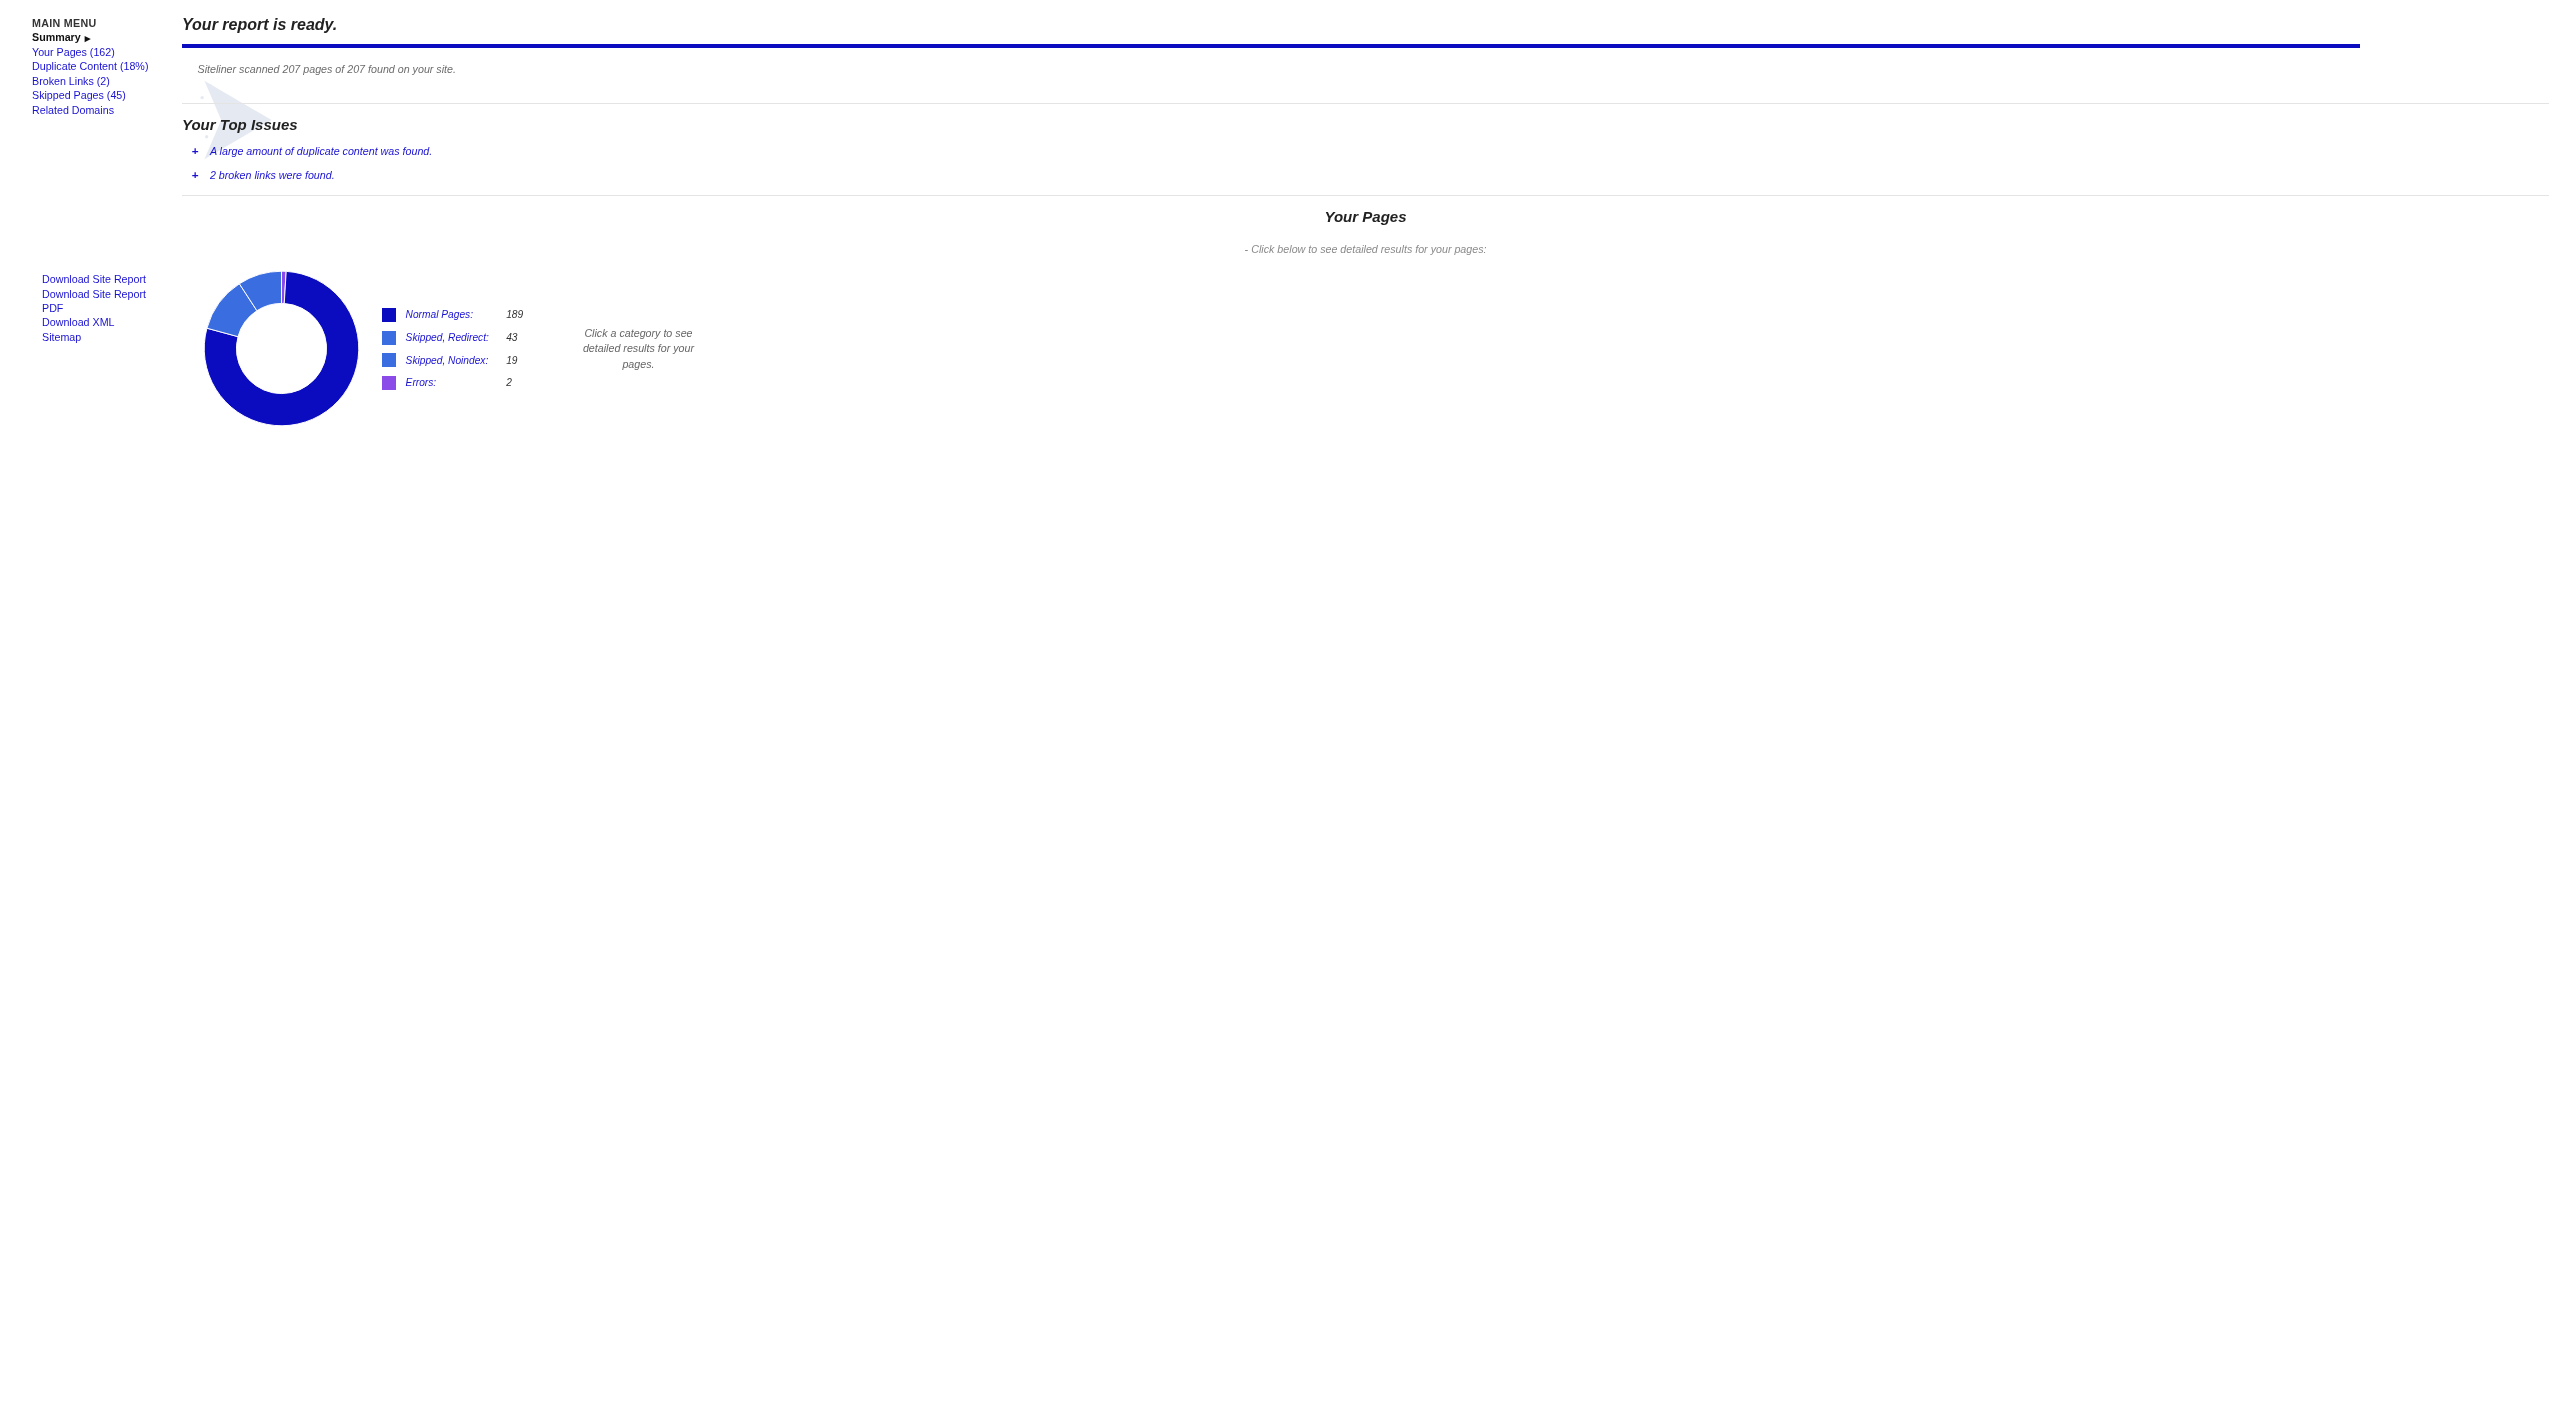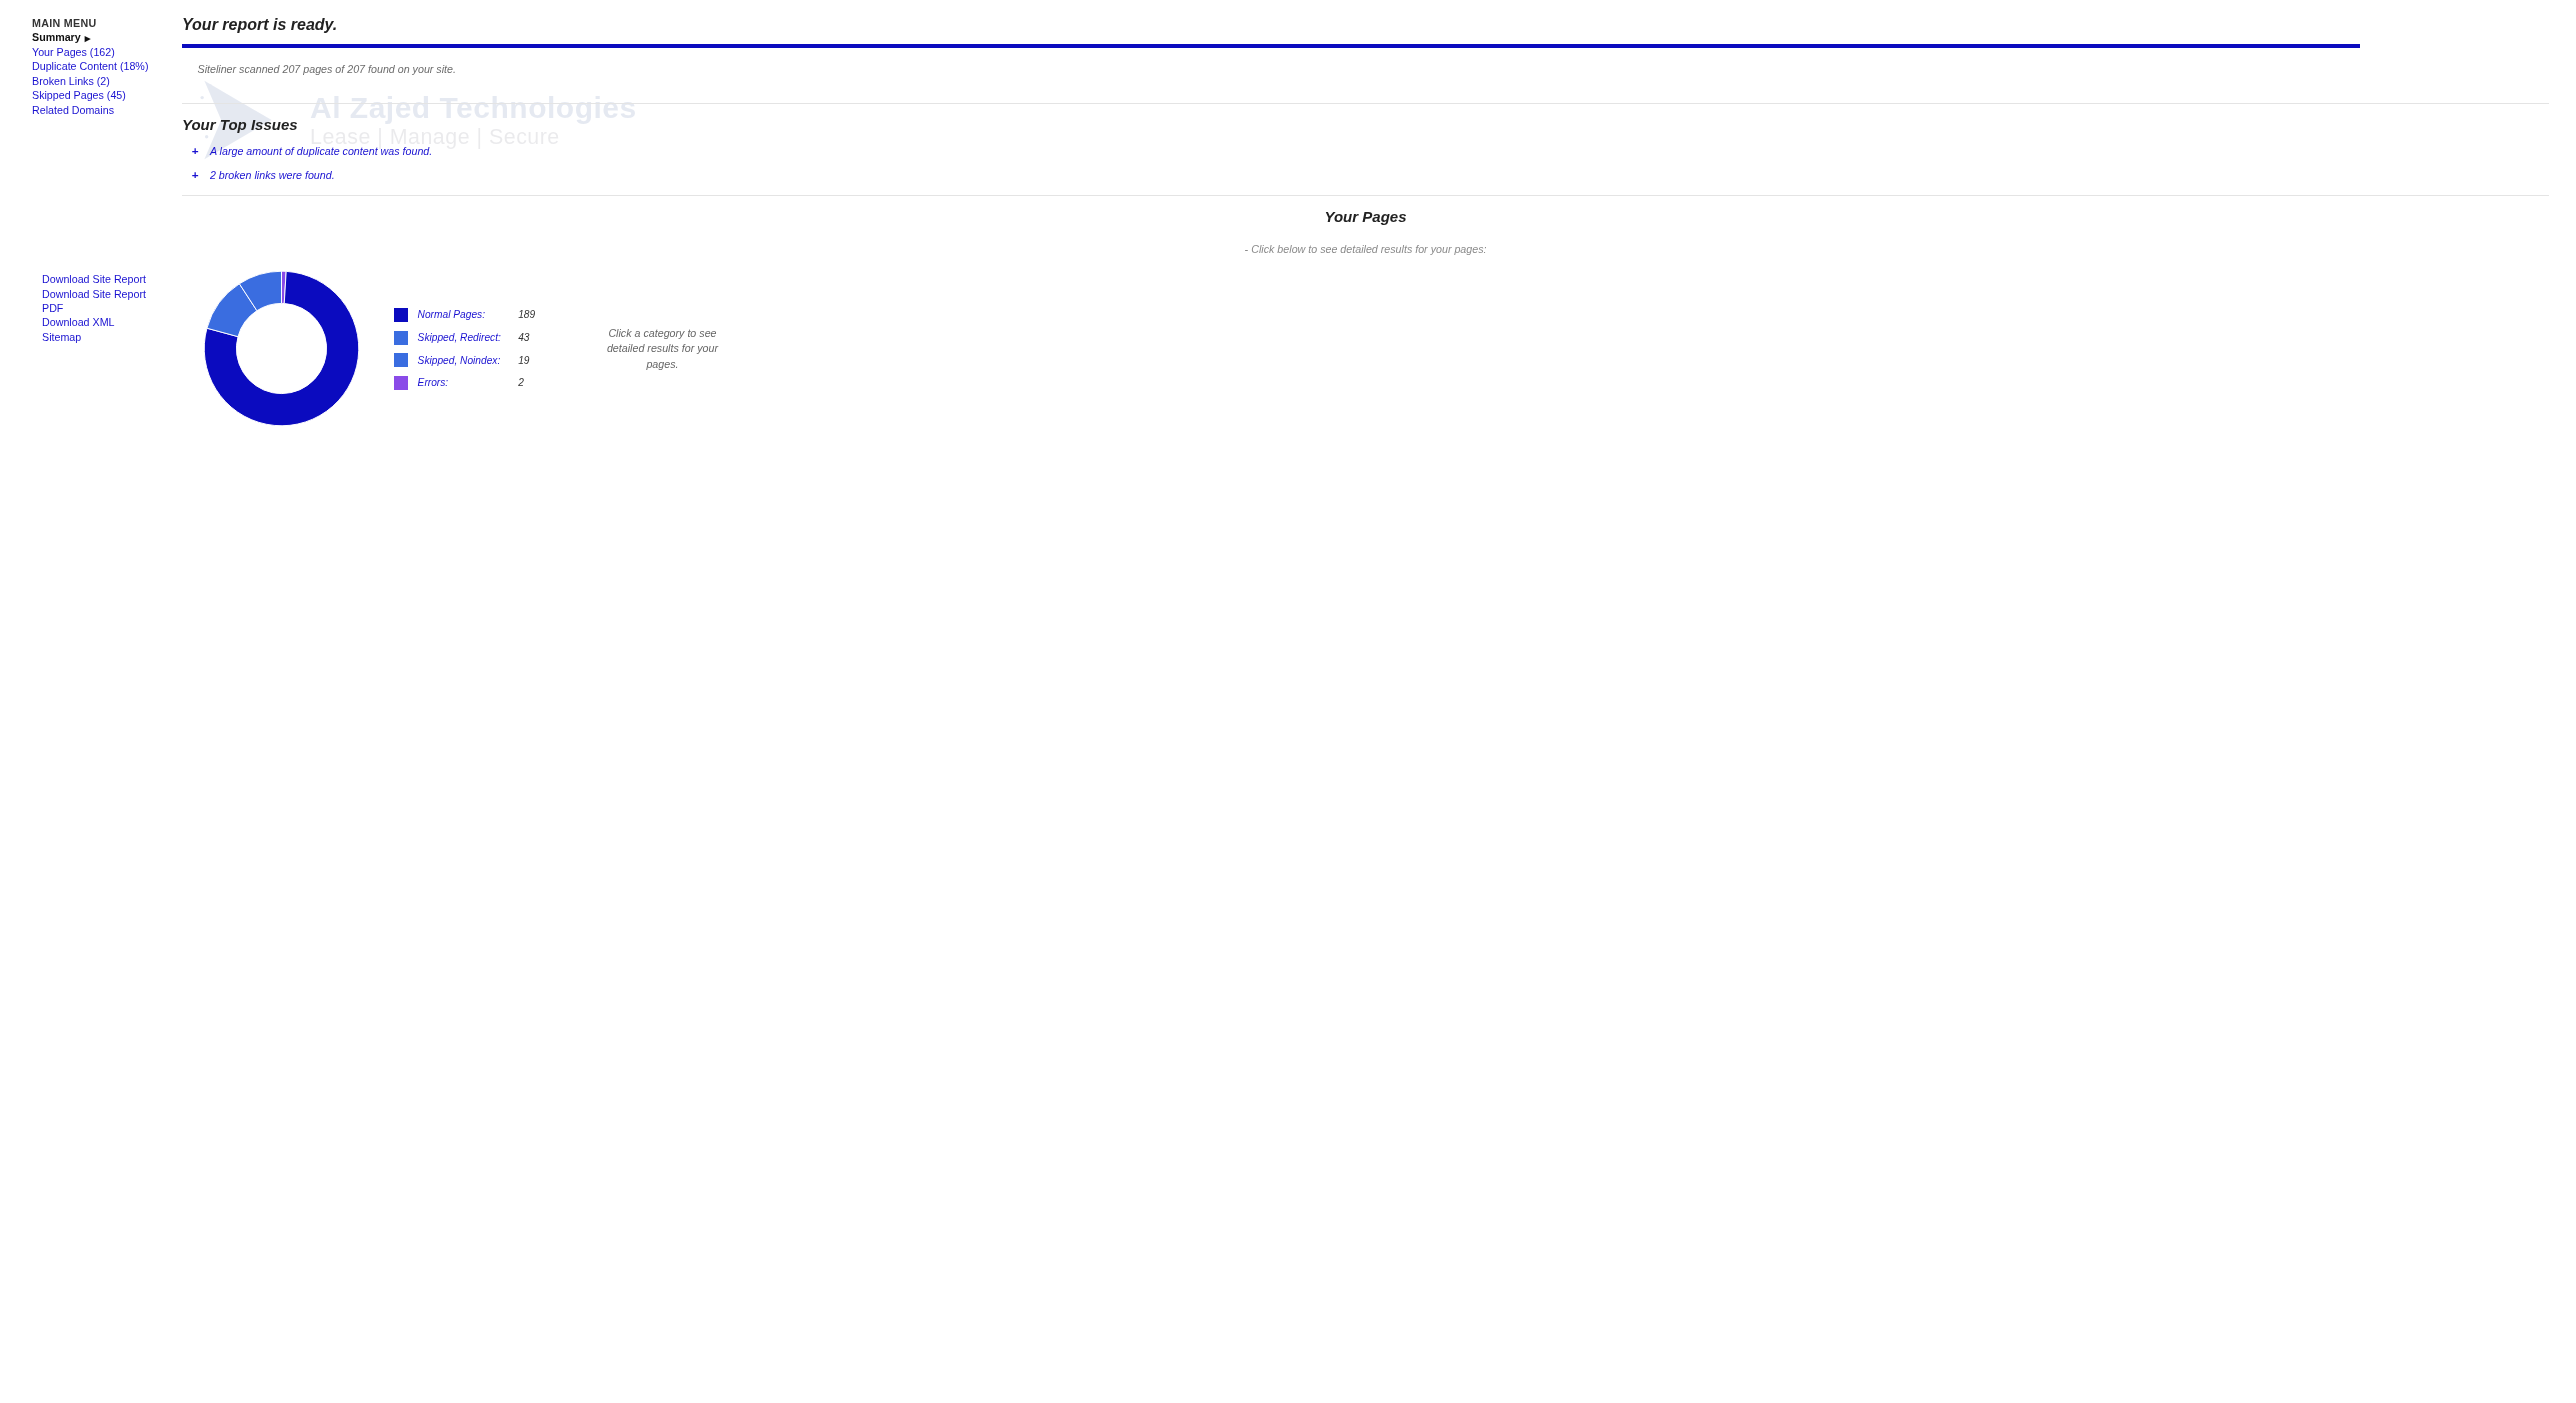--- a/index.html
+++ b/index.html
@@ -129,21 +129,21 @@
   .pages-head h2 { font-size: 15px; font-weight: 800; }
   .pages-sub {
     color: #8a8a8a;
     font-size: 10.7px;
   }
   .pages-sub .dash { margin-right: 3.2px; }
 
   .pages-body {
     display: flex;
     align-items: center;
-    gap: 32px;
+    gap: 20px;
     margin-left: 19px;
   }
   .donut-wrap { width: 161px; height: 161px; position: relative; }
   .donut-wrap svg { width: 100%; height: 100%; }
 
   .legend { display: flex; flex-direction: column; gap: 8.6px; }
   .legend-item {
     display: flex;
     align-items: center;
     gap: 9.6px;
@@ -168,24 +168,20 @@
 <div class="page">
 
   <div class="watermark">
     <svg viewBox="0 0 100 100">
       <polygon points="20,15 80,50 20,85 35,50" fill="#3d5b99"></polygon>
       <circle cx="25" cy="20" r="2" fill="#3d5b99"></circle>
         <circle cx="18" cy="30" r="1.5" fill="#3d5b99"></circle>
       <circle cx="30" cy="75" r="2" fill="#3d5b99"></circle>
         <circle cx="22" cy="65" r="1.5" fill="#3d5b99"></circle>
     </svg>
-    <div class="wm-text">
-      <div class="wm-name">Al Zajed Technologies</div>
-      <div class="wm-tag">Lease | Manage | Secure</div>
-    </div>
   </div>
 
   <nav class="sidebar">
     <div class="menu-block">
       <div class="menu-title">MAIN MENU</div>
       <div class="menu-active">
         <span>Summary</span>
         <span class="caret">▶</span>
       </div>
       <div class="menu-link">Your Pages (162)</div>

